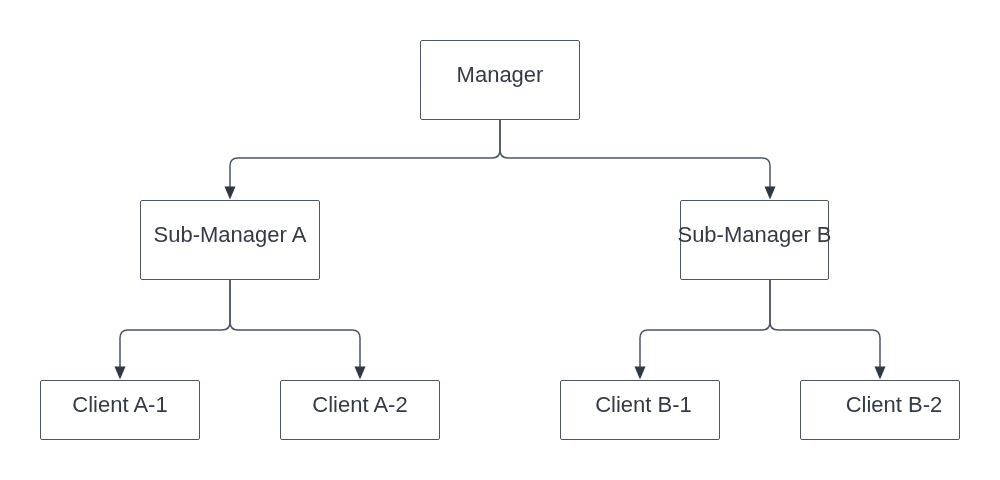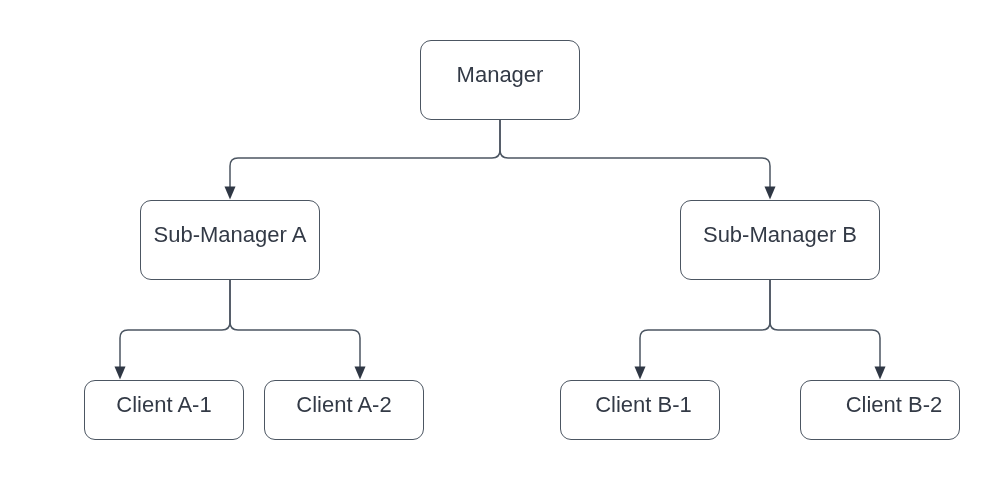--- a/index.html
+++ b/index.html
@@ -29,37 +29,37 @@
   }
   .arrow {
     fill: #2f3744;
     stroke: none;
   }
   .node {
     position: absolute;
     box-sizing: border-box;
     background: #ffffff;
     border: 1.5px solid #4c5662;
-    border-radius: 11px;
+    border-radius: 2px;
     display: flex;
     align-items: center;
     justify-content: center;
     padding-bottom: 10px;
   }
   .node .label {
     font-size: 22px;
     color: #333a46;
     white-space: nowrap;
     line-height: 1;
   }
   #node-manager   { left: 420px; top: 40px;  width: 160px; height: 80px; }
   #node-sub-a     { left: 140px; top: 200px; width: 180px; height: 80px; text-align: center; }
-  #node-sub-b     { left: 680px; top: 200px; width: 200px; height: 80px; }
-  #node-client-a1 { left: 40px;  top: 380px; width: 160px; height: 60px; margin-left: 44px; }
-  #node-client-a2 { left: 264px; top: 380px; width: 160px; height: 60px; }
+  #node-sub-b     { left: 680px; top: 200px; width: 149px; height: 80px; }
+  #node-client-a1 { left: 40px;  top: 380px; width: 160px; height: 60px; }
+  #node-client-a2 { left: 280px; top: 380px; width: 160px; height: 60px; }
   #node-client-b1 { left: 560px; top: 380px; width: 160px; height: 60px; padding-left: 7px; }
   #node-client-b2 { left: 800px; top: 380px; width: 160px; height: 60px; padding-left: 28px; }
 </style>
 </head>
 <body>
 
 <div class="canvas">
 
   <svg class="connectors" viewBox="0 0 1000 480" xmlns="http://www.w3.org/2000/svg">
 

